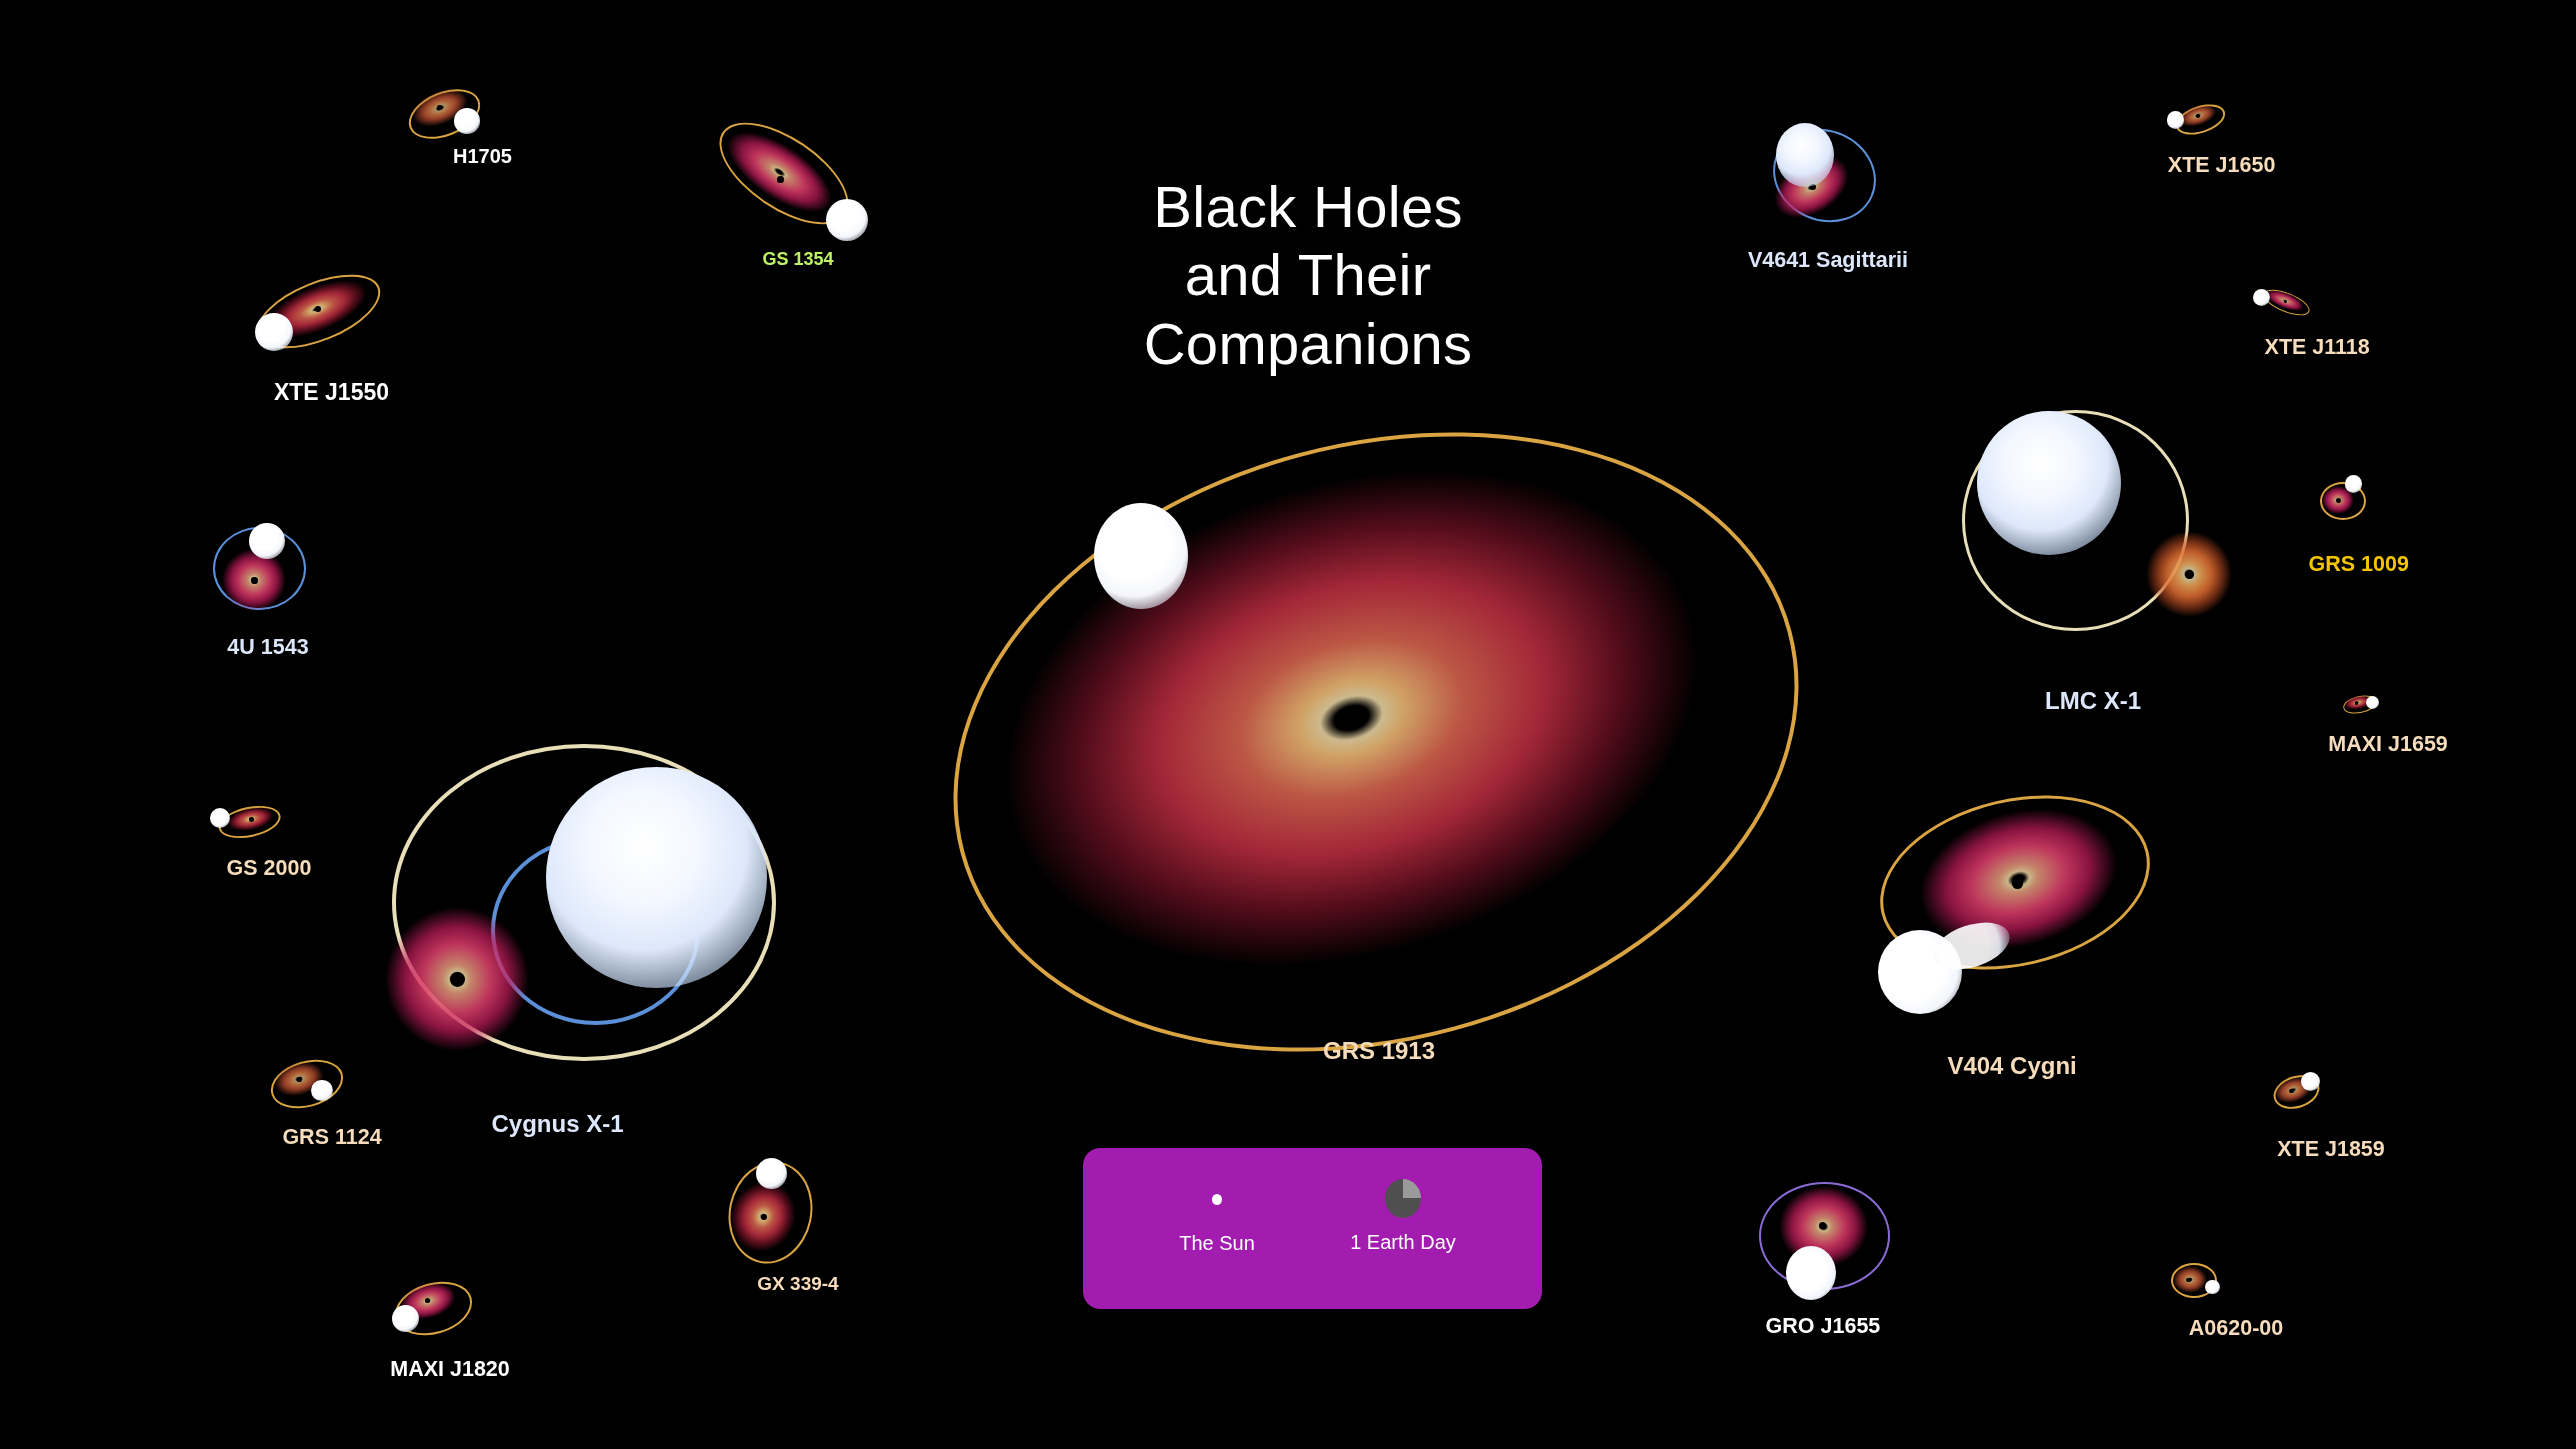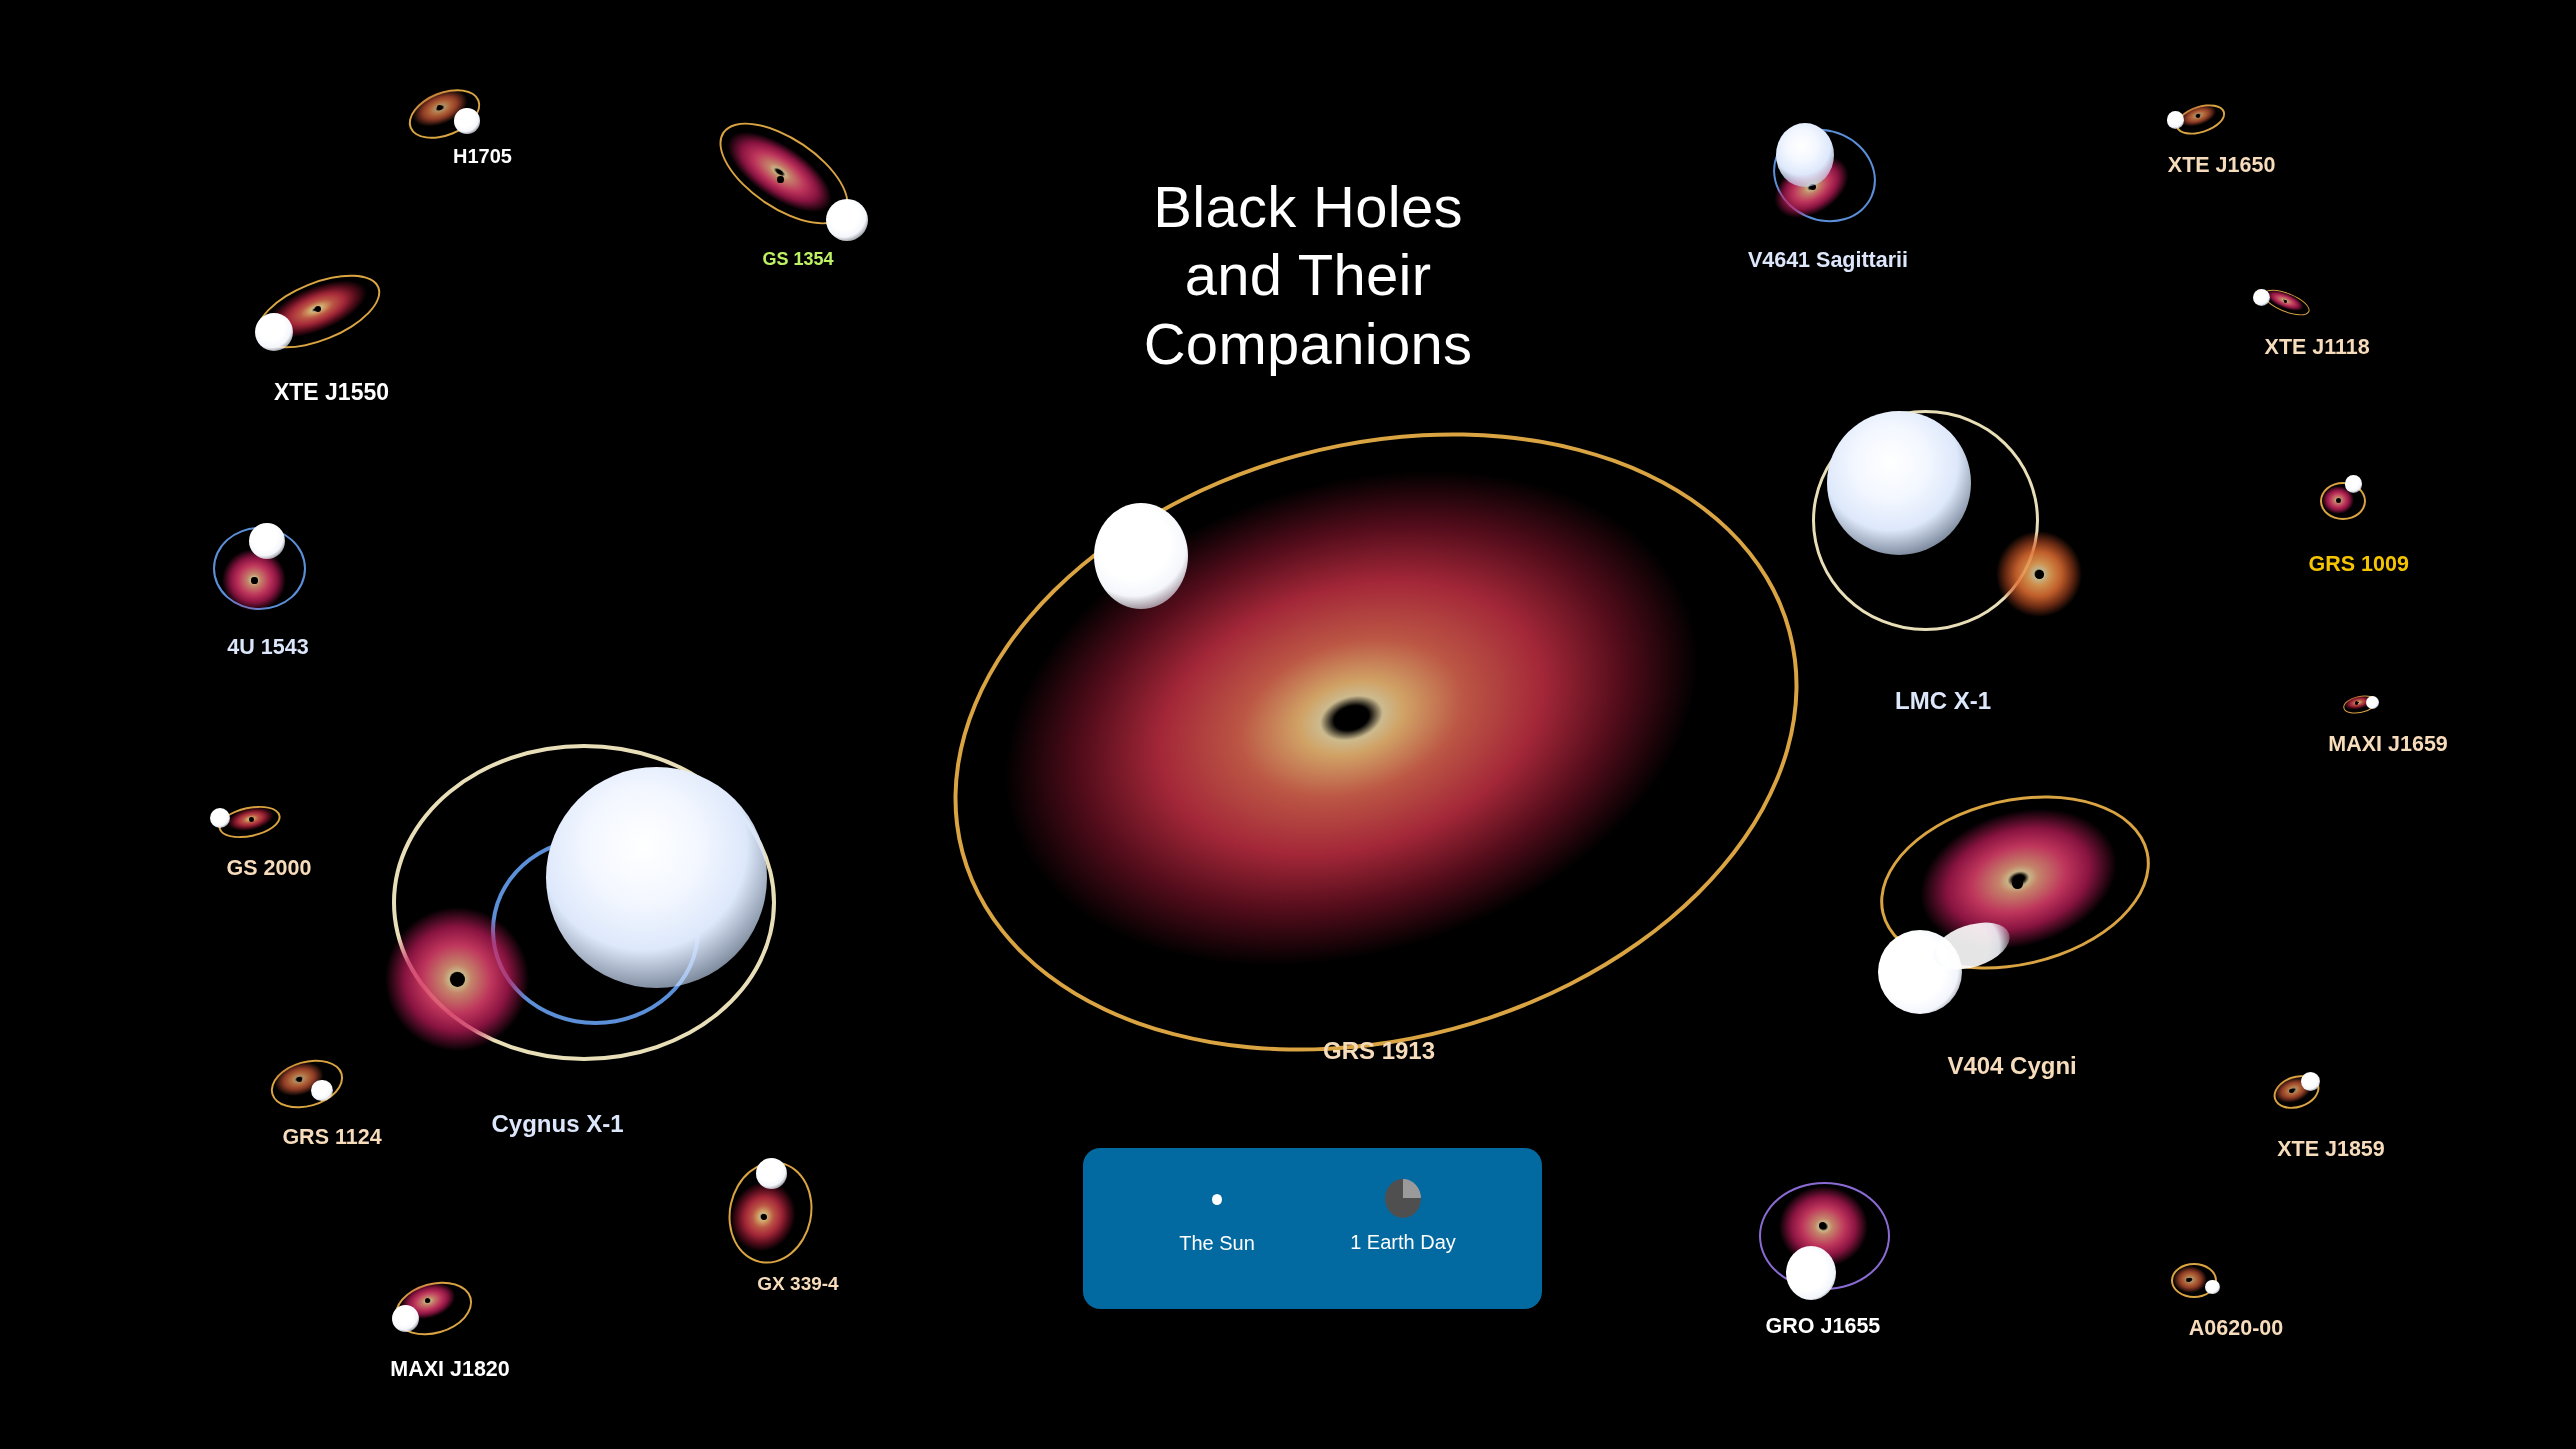--- a/index.html
+++ b/index.html
@@ -88,21 +88,21 @@
   .star.teardrop{
     background:radial-gradient(circle at 40% 45%,
       #ffffff 0%, #ffffff 48%, #f2f5fc 68%, rgba(228,236,250,0.5) 85%, rgba(200,214,245,0) 100%);
   }
 
   
   .orbit{position:absolute;border-radius:50%;border-style:solid;background:transparent;}
 
   
   .legend{
-    position:absolute;background:#0369a1;border-radius:17.4px;
+    position:absolute;background:#a21caf;border-radius:17.4px;
   }
   .legend-item{position:absolute;text-align:center;}
   .legend-label{color:#ffffff;font-size:20px;font-weight:400;white-space:nowrap;}
   .sun-dot{border-radius:50%;background:#ffffff;}
   .day-pie{border-radius:50%;}
 </style>
 </head>
 <body>
 
 <div id="stage">
@@ -245,21 +245,21 @@
   <div class="system" style="left:2294px;top:470px;width:154px;height:121px;">
     <div class="sys-art">
       <div class="orbit" style="left:25.5px;top:12px;width:42px;height:34px;border-width:2px;border-color:#d9a441;"></div>
       <div class="disk pink" style="left:28px;top:16px;width:32px;height:28px;"></div>
       <div class="bh" style="left:42px;top:28px;width:4.7px;height:4.7px;"></div>
       <div class="star white" style="left:51px;top:5.4px;width:17.4px;height:17.4px;"></div>
     </div>
     <div class="sys-label" style="top:82px;left:42%;color:#f5c400;font-size:21.5px;">GRS 1009</div>
   </div>
 
-  <div class="system" style="left:1800px;top:402px;width:349px;height:295px;">
+  <div class="system" style="left:1950px;top:402px;width:349px;height:295px;">
     <div class="sys-art">
       <div class="orbit" style="left:12px;top:8px;width:221px;height:215px;border-width:3.4px;border-color:#e8dfb8;"></div>
       <div class="star blue" style="left:27px;top:9.4px;width:144px;height:144px;"></div>
       <div class="disk orange" style="left:196px;top:129px;width:86px;height:86px;"></div>
       <div class="bh" style="left:235px;top:168px;width:8.7px;height:8.7px;"></div>
     </div>
     <div class="sys-label" style="top:285px;left:41%;color:#dde7fb;font-size:24px;">LMC X-1</div>
   </div>
 
   <div class="system" style="left:2308px;top:684px;width:154px;height:94px;">

